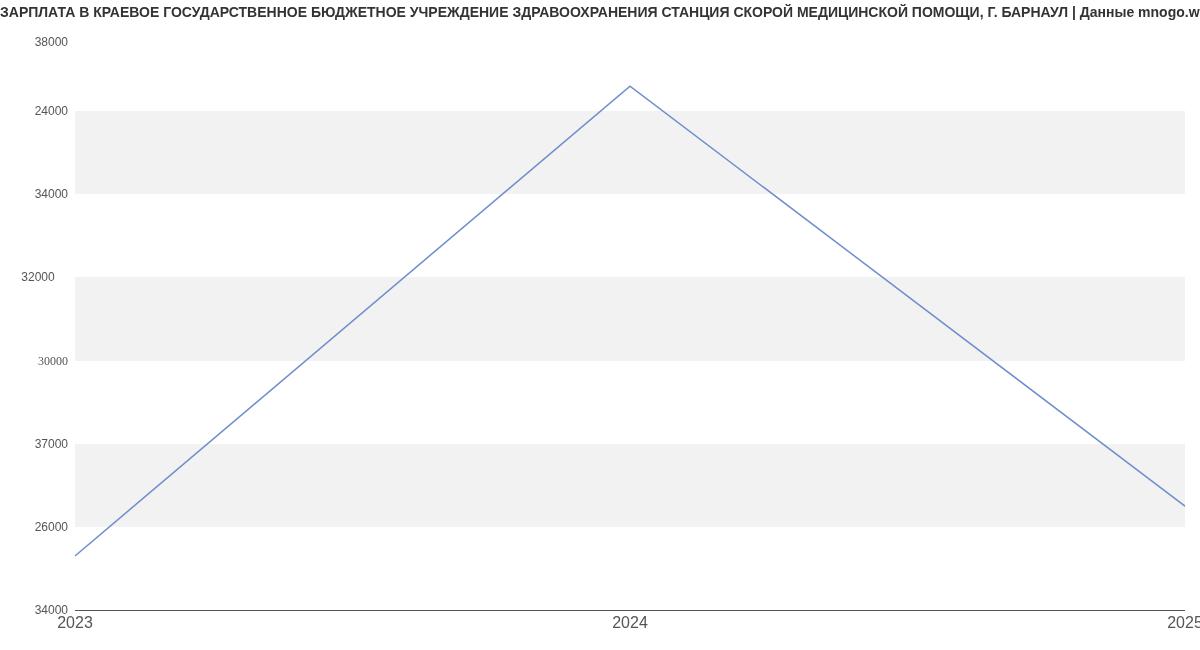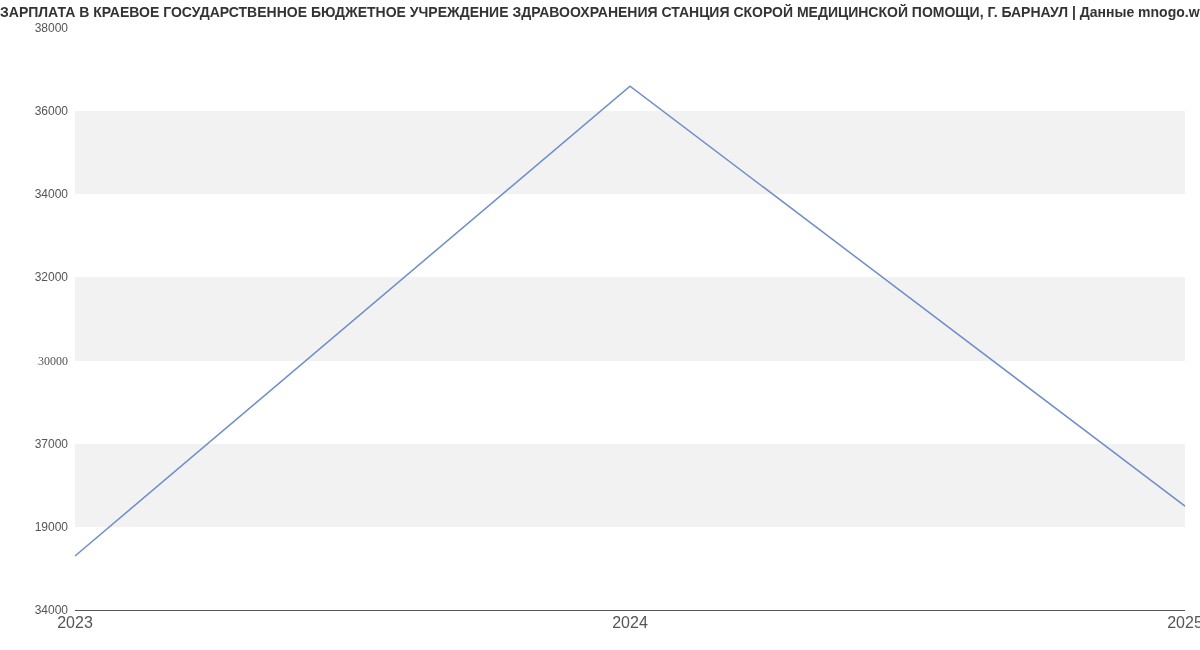--- a/index.html
+++ b/index.html
@@ -80,23 +80,23 @@
 
   <div class="plot-area">
       <div class="band" style="top: 83.1429px; height: 83.1429px;"></div>
       <div class="band" style="top: 249.429px; height: 83.1429px;"></div>
       <div class="band" style="top: 415.714px; height: 83.1429px;"></div>
     <svg class="line-layer" viewBox="0 0 1110 582" preserveAspectRatio="none">
       <path class="data-line" d="M0.00 527.96 L555.00 58.20 L1110.00 478.07" stroke="#6c8ecb"></path>
     </svg>
   </div>
 <div class="ytick" style="top: 610px;">34000</div>
-    <div class="ytick" style="top: 526.857px;">19000</div>
+    <div class="ytick" style="top: 526.857px;">26000</div>
     <div class="ytick" style="top: 443.714px;">37000</div>
     <div class="ytick" style="top: 360.571px; font-family: Liberation Serif, serif;">30000</div>
-    <div class="ytick" style="top: 277.429px;">32000</div>
+    <div class="ytick" style="top: 277.429px; text-align: center;">32000</div>
     <div class="ytick" style="top: 194.286px;">34000</div>
-    <div class="ytick" style="top: 111.143px;">36000</div>
-    <div class="ytick" style="top: 28px;">38000</div>
+    <div class="ytick" style="top: 111.143px;">24000</div>
+    <div class="ytick" style="top: 42px;">38000</div>
     <div class="xtick" style="left: 75px;">2023</div>
     <div class="xtick" style="left: 630px;">2024</div>
     <div class="xtick" style="left: 1185px;">2025</div>
   </div>
 
 </body></html>

